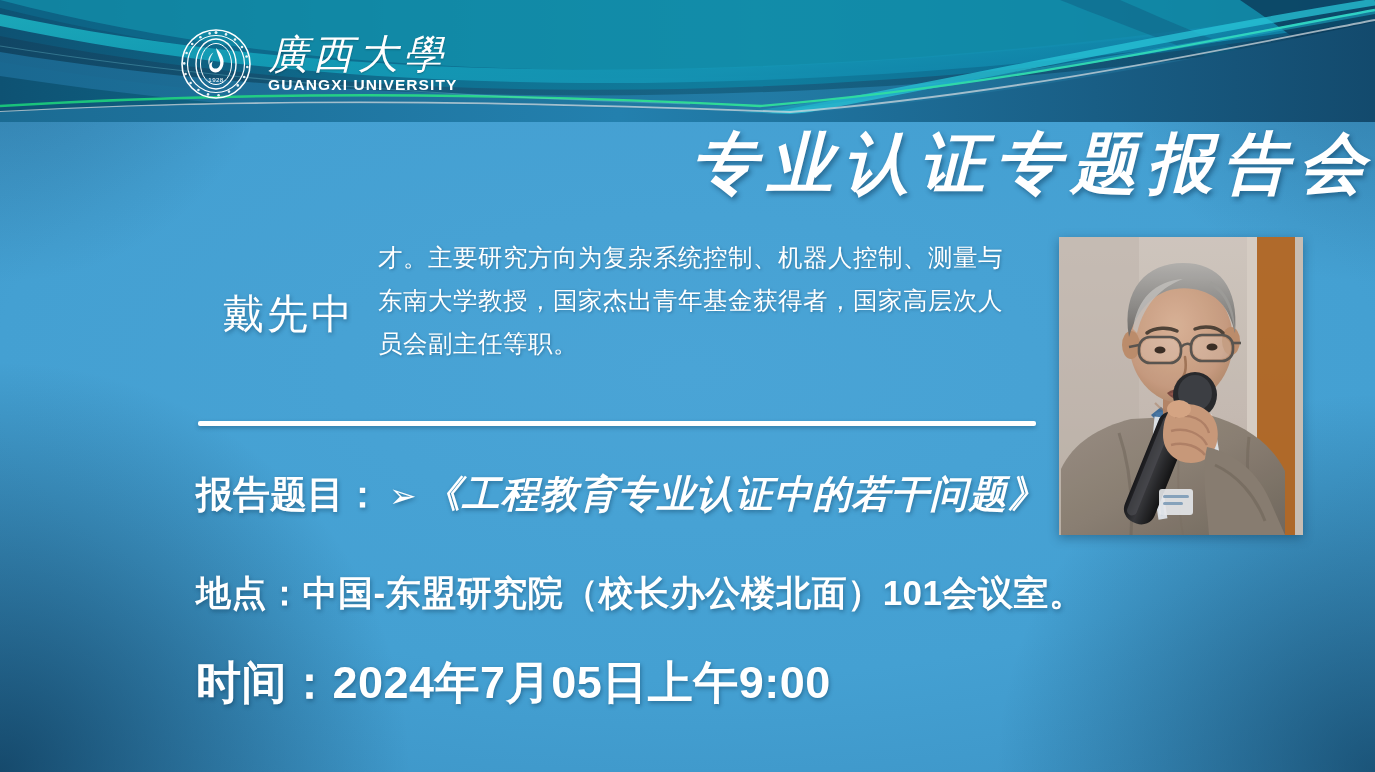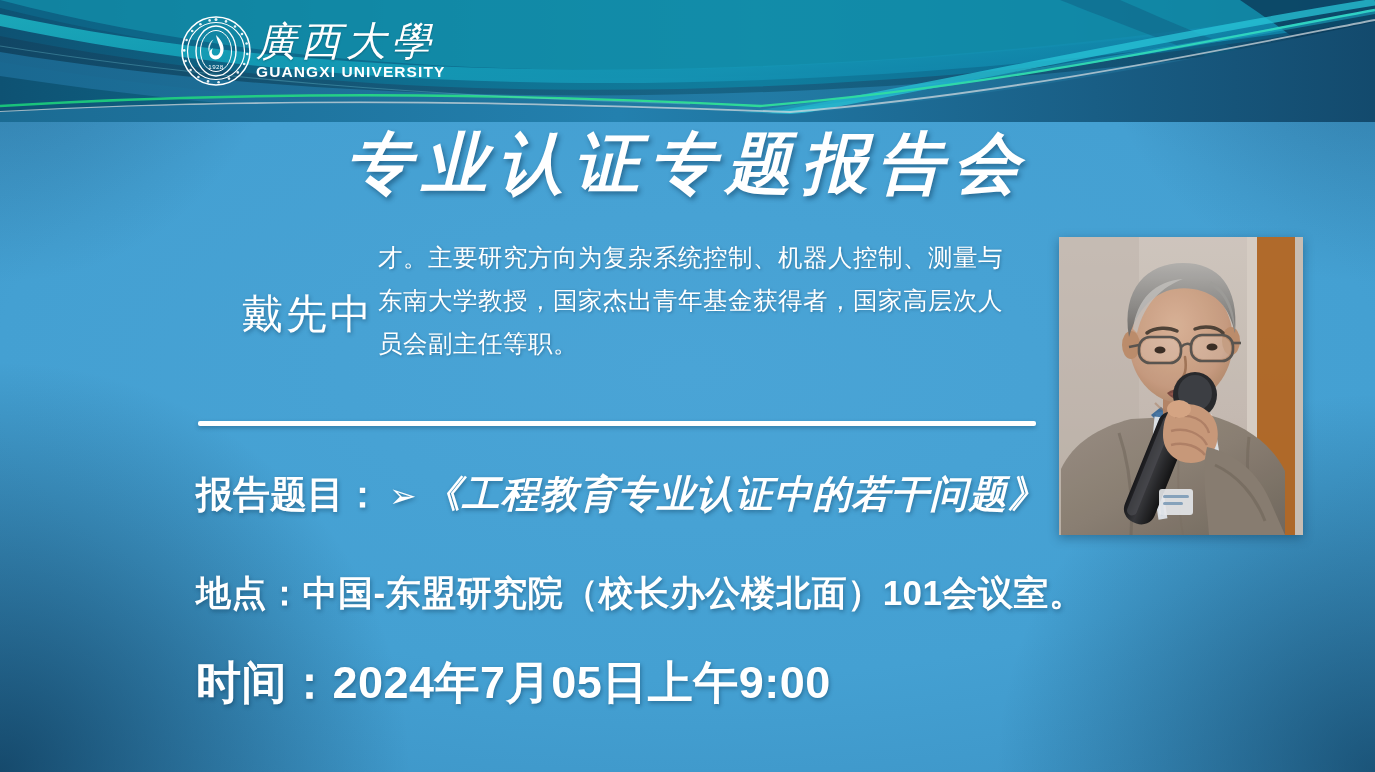--- a/index.html
+++ b/index.html
@@ -34,23 +34,23 @@
   #banner {
     position:absolute; left:0; top:0;
     width:1375px; height:122px;
     overflow:hidden;
     z-index:3;
   }
   #banner svg { display:block; width:1375px; height:122px; }
 
   
   #logo-lockup {
-    position:absolute; left:180px; top:10px;
+    position:absolute; left:180px; top:23px;
     width:300px; height:82px;
-    display:flex; align-items:center; gap:4px;
+    display:flex; align-items:center; gap:16px;
     z-index:5;
   }
   #emblem { width:72px; height:72px; position:relative; flex:0 0 auto; }
   #wordmark { display:flex; flex-direction:column; align-items:flex-start; }
   #wordmark-cn {
     font-family:"DejaVu Serif", serif;
     font-size:40px; line-height:1.02; color:#ffffff;
     letter-spacing:5px; font-weight:400;
     font-style:italic;
     text-shadow:0 1px 2px rgba(0,0,0,.25);
@@ -58,42 +58,42 @@
   }
   #wordmark-en {
     font-family:"Liberation Sans", sans-serif;
     font-size:15.5px; font-weight:700; color:#ffffff;
     letter-spacing:1.1px; margin-top:1px; white-space:nowrap;
   }
 
   
   #main-title {
     position:absolute; left:0; right:0; top:124px;
-    text-align:center;
+    text-align:right;
     font-family:"DejaVu Serif", serif;
     font-style:italic;
     font-weight:700;
     font-size:66px;
     line-height:78px;
     letter-spacing:10px;
     color:#ffffff;
     text-shadow:2px 3px 5px rgba(0,40,70,.45);
     z-index:4;
     white-space:nowrap;
   }
 
   
   #speaker-row {
     position:absolute; left:196px; top:236px;
     width:840px; height:180px;
     z-index:4;
   }
   #speaker-name {
     position:absolute; left:8px; top:52px;
-    width:170px; text-align:right;
+    width:170px; text-align:center;
     font-family:"DejaVu Serif", serif;
     font-size:41px; line-height:52px;
     letter-spacing:3px;
     color:#ffffff;
     text-shadow:1px 2px 4px rgba(0,40,70,.40);
     white-space:nowrap;
   }
   #speaker-bio {
     position:absolute; left:182px; top:0;
     width:660px;

